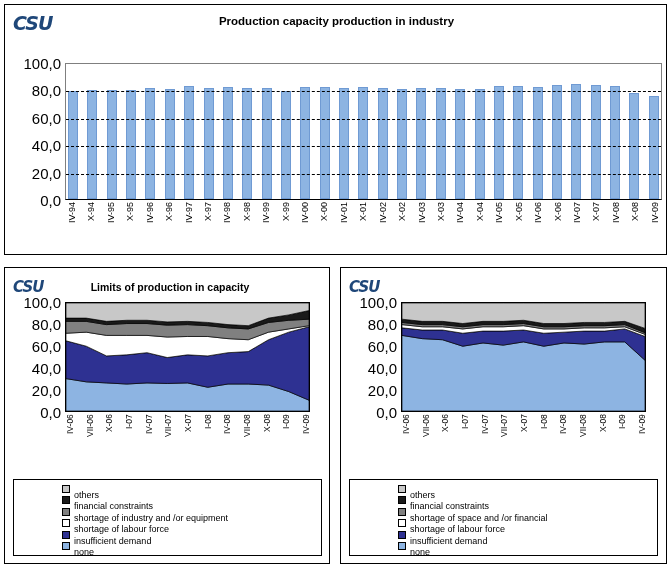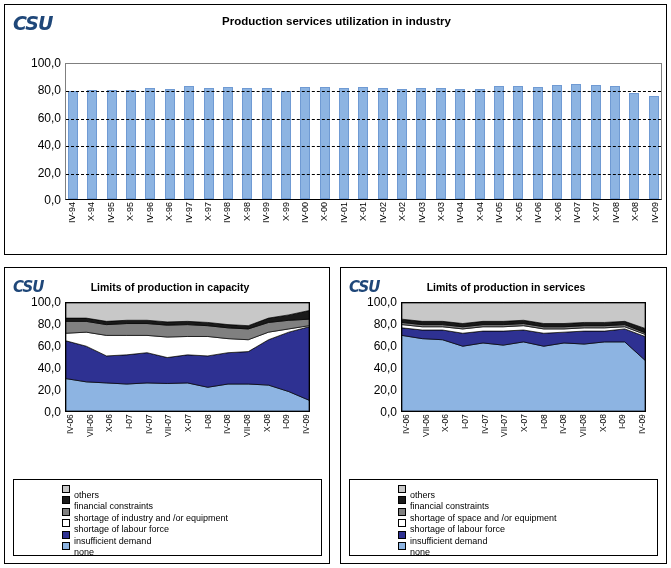--- a/index.html
+++ b/index.html
@@ -15,21 +15,21 @@
   #logo-top{left:8px;top:7px;font-size:19px;}
   #logo-ind{left:8px;top:10px;font-size:15px;}
   #logo-serv{left:8px;top:10px;font-size:15px;}
 
   .ctitle{position:absolute;font-weight:bold;color:#000;text-align:center;}
   #title-top{left:0;top:10px;width:663px;font-size:11.5px;}
   #title-ind{left:40px;top:13px;width:250px;font-size:10.5px;}
   #title-serv{left:40px;top:13px;width:250px;font-size:10.5px;}
 
   .plot{position:absolute;box-sizing:border-box;}
-  .ytick{position:absolute;right:0;transform:translateY(-50%);font-size:12px;color:#000;
+  .ytick{position:absolute;right:0;transform:translateY(-50%);font-size:15px;color:#000;
          text-align:right;white-space:nowrap;}
   .gridline{position:absolute;left:0;right:0;height:0;border-top:1px dashed #000;}
 
   
   #top-plot{left:60px;top:58px;width:597px;height:137px;border-left:1px solid #7f7f7f;
             border-bottom:1px solid #000;border-top:1px solid #7f7f7f;border-right:1px solid #7f7f7f;}
   #top-ylabels{position:absolute;left:10px;top:58px;width:46px;height:137px;}
   .bars{position:absolute;left:0;bottom:0;width:100%;height:100%;display:flex;
         align-items:flex-end;justify-content:space-between;padding:0 2px;box-sizing:border-box;}
   .bar{width:10px;background:#8DB4E2;border:0.5px solid #6f9ad3;box-sizing:border-box;}
@@ -52,21 +52,21 @@
              box-sizing:border-box;background:#fff;padding:3px 0 0 48px;}
   .legrow{display:flex;align-items:center;height:11px;margin-bottom:0.5px;}
   .swatch{width:8px;height:8px;border:1px solid #000;margin-right:4px;box-sizing:border-box;flex:none;}
   .legtext{font-size:9px;color:#000;white-space:nowrap;line-height:9px;margin-top:13px;}
 </style>
 </head>
 <body>
 
 <div class="panel" id="panel-top">
   <div class="logo" id="logo-top">CSU</div>
-  <div class="ctitle" id="title-top">Production services utilization in industry</div>
+  <div class="ctitle" id="title-top">Production capacity production in industry</div>
 
   <div id="top-ylabels">
       <div class="ytick" style="top: 137px;">0,0</div>
       <div class="ytick" style="top: 109.6px;">20,0</div>
       <div class="ytick" style="top: 82.2px;">40,0</div>
       <div class="ytick" style="top: 54.8px;">60,0</div>
       <div class="ytick" style="top: 27.4px;">80,0</div>
       <div class="ytick" style="top: 0px;">100,0</div>
     </div>
   <div class="plot" id="top-plot">
@@ -202,21 +202,20 @@
       </div>
       <div class="legrow">
         <span class="swatch" style="background: rgb(141, 180, 226);"></span>
         <span class="legtext">none</span>
       </div>
     </div>
 </div>
 
 <div class="panel" id="panel-services">
   <div class="logo" id="logo-serv">CSU</div>
-  <div class="ctitle" id="title-serv">Limits of production in services</div>
   <div class="area-ylabels" id="serv-ylabels">
       <div class="ytick" style="top: 110px;">0,0</div>
       <div class="ytick" style="top: 88px;">20,0</div>
       <div class="ytick" style="top: 66px;">40,0</div>
       <div class="ytick" style="top: 44px;">60,0</div>
       <div class="ytick" style="top: 22px;">80,0</div>
       <div class="ytick" style="top: 0px;">100,0</div>
     </div>
   <div class="area-plot" id="serv-plot">
     <svg class="area-svg" id="serv-svg" viewBox="0 0 245 110" preserveAspectRatio="none">
@@ -247,21 +246,21 @@
       <div class="legrow">
         <span class="swatch" style="background: rgb(200, 200, 200);"></span>
         <span class="legtext">others</span>
       </div>
       <div class="legrow">
         <span class="swatch" style="background: rgb(26, 26, 26);"></span>
         <span class="legtext">financial constraints</span>
       </div>
       <div class="legrow">
         <span class="swatch" style="background: rgb(128, 128, 128);"></span>
-        <span class="legtext">shortage of space and /or equipment</span>
+        <span class="legtext">shortage of space and /or financial</span>
       </div>
       <div class="legrow">
         <span class="swatch" style="background: rgb(255, 255, 255);"></span>
         <span class="legtext">shortage of labour force</span>
       </div>
       <div class="legrow">
         <span class="swatch" style="background: rgb(46, 49, 146);"></span>
         <span class="legtext">insufficient demand</span>
       </div>
       <div class="legrow">

